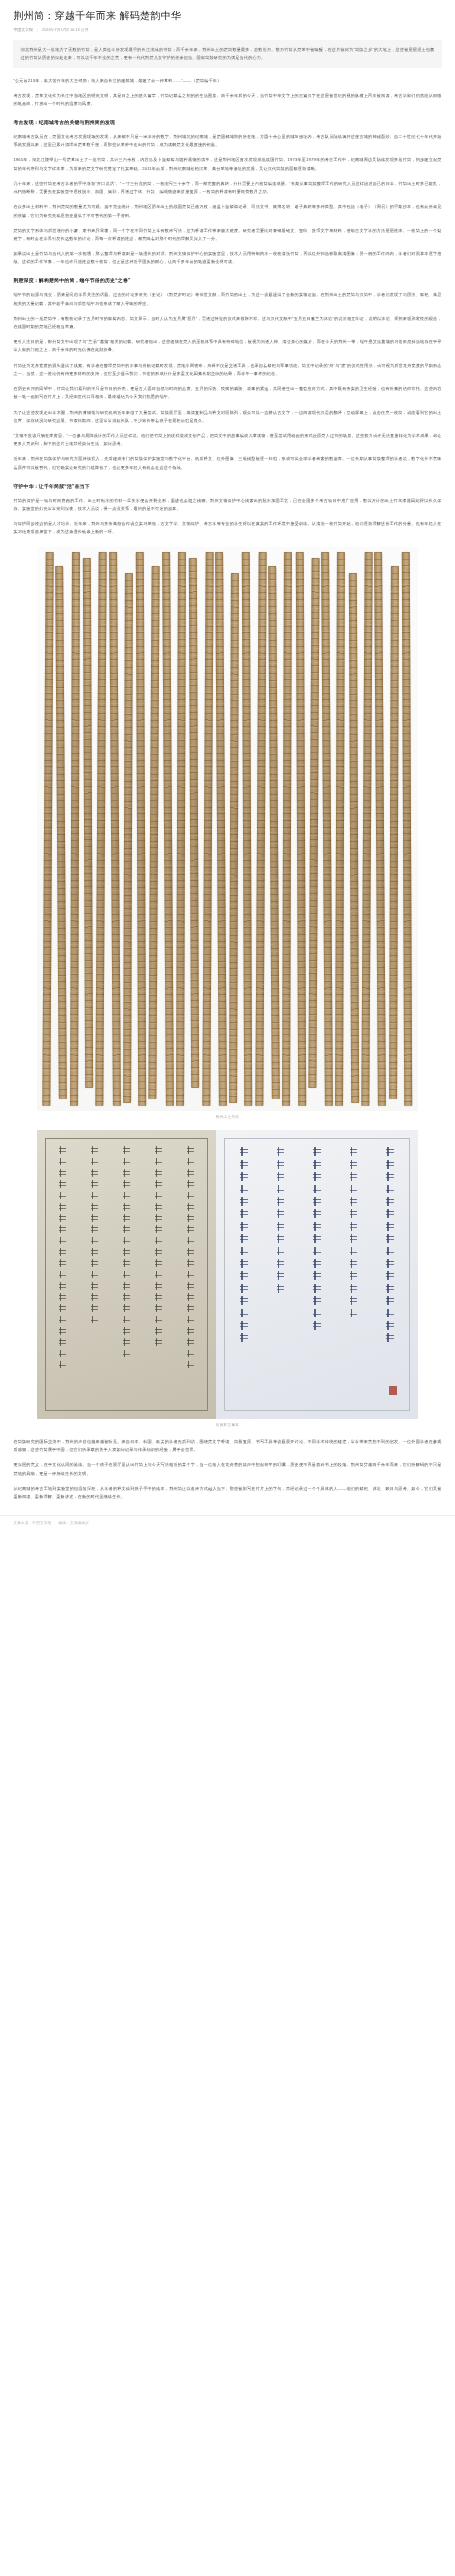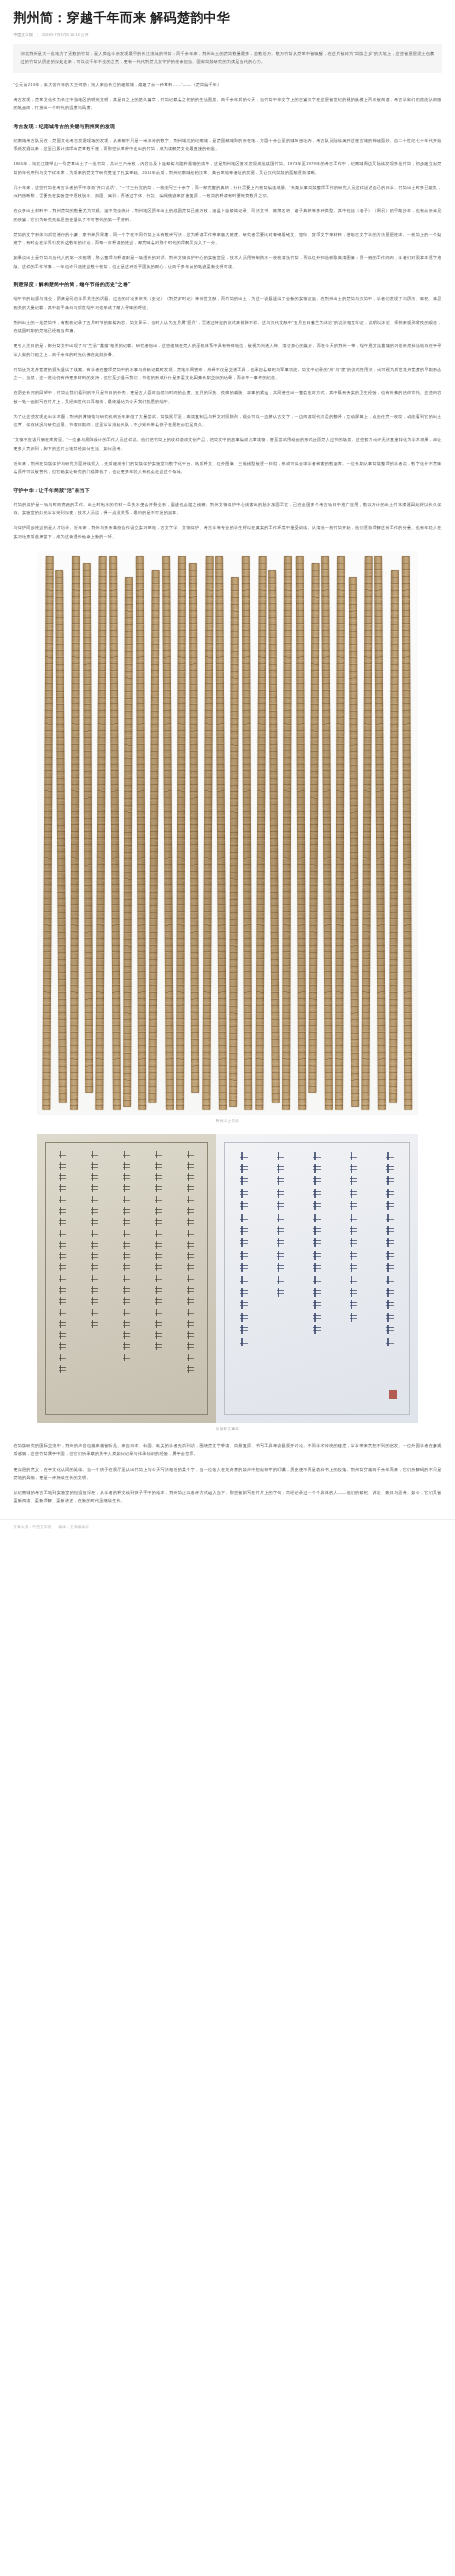--- a/index.html
+++ b/index.html
@@ -14,22 +14,22 @@
     width: 455px;
     min-height: 3298px;
     background: #fff;
     padding: 0;
     position: relative;
   }
   .inner {
     padding: 9.3px 13.4px 0 13.4px;
   }
   .article-title {
-    font-size: 13px;
-    font-weight: bold;
+    font-size: 10px;
+    font-weight: normal;
     color: #222;
     letter-spacing: 0.3px;
     margin: 0 0 4.1px 0;
     line-height: 1.4;
   }
   .meta-row {
     display: flex;
     align-items: center;
     gap: 4.1px;
     font-size: 3.9px;

